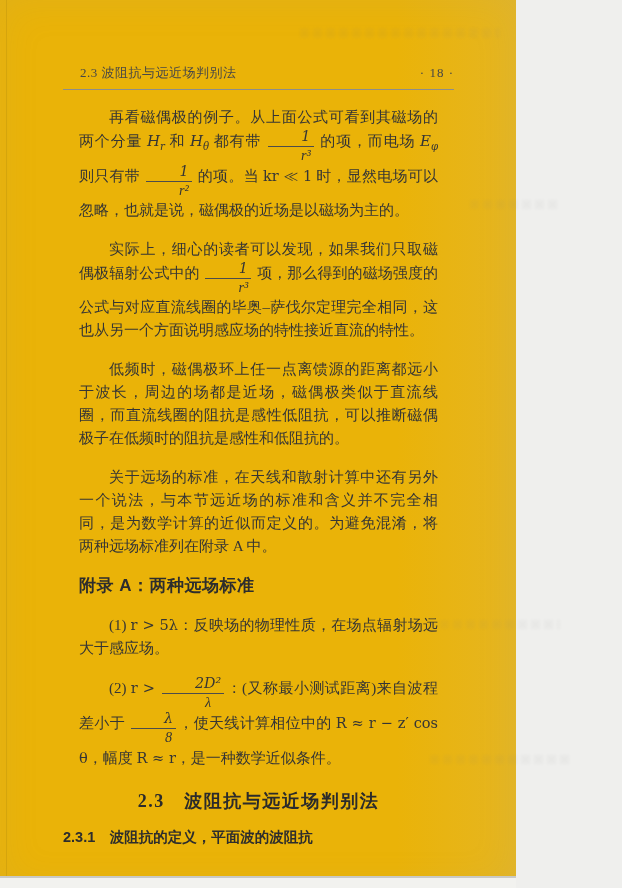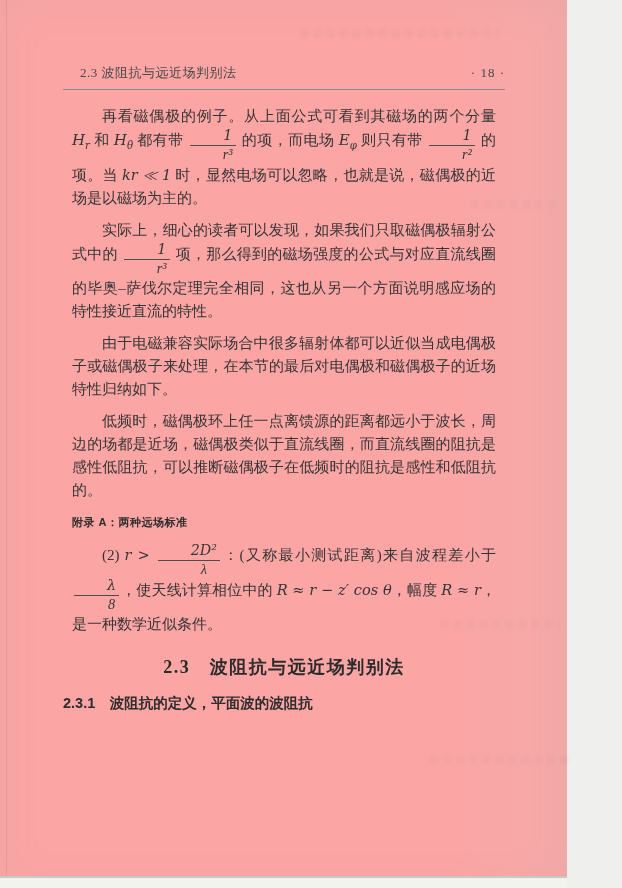--- a/index.html
+++ b/index.html
@@ -2,22 +2,22 @@
 <html lang="zh"><head>
 <meta charset="utf-8">
 <style>
   html,body{margin:0;padding:0;}
   body{
     width:622px;height:888px;overflow:hidden;
     font-family:"Liberation Serif","DejaVu Serif",serif;
     background:#efefed;
   }
   .page{
-    position:relative;width:567px;height:888px;
-    background:#fca5a5;
+    position:relative;width:516px;height:888px;
+    background:#eab308;
     box-shadow:inset 0 0 40px rgba(160,155,145,0.12);
   }
   
   .edge-left{position:absolute;left:6px;top:0;bottom:10px;width:1px;background:rgba(0,0,0,0.07);}
   .edge-bottom{position:absolute;left:0;right:0;top:876px;height:2px;background:#c9c9c4;}
   .edge-bottom-below{position:absolute;left:0;right:0;top:878px;bottom:0;background:#f2f2ef;}
   .shade-right{position:absolute;top:0;right:0;bottom:0;width:120px;
     background:linear-gradient(to right, rgba(200,196,188,0) 0%, rgba(200,196,188,0.14) 100%);}
   .ghost{position:absolute;opacity:0.05;filter:blur(1.6px);pointer-events:none;
     background:repeating-linear-gradient(90deg,#777 0 9px,transparent 9px 13px);}
@@ -34,39 +34,39 @@
   }
   .header .left{padding-left:17px;letter-spacing:0.5px;}
   .header .right{letter-spacing:1px;}
   .rule{height:1px;background:#8d8d8b;margin-top:7px;}
 
   .body-text{
     margin-top:15px;
     font-size:15px;line-height:23px;color:#353535;
     text-align:justify;
   }
-  .body-text p{margin:9px;text-indent:2em;}
+  .body-text p{margin:16px;text-indent:2em;}
   p.item{margin-top:3px;}
   .appendix-heading{
     margin:10px 0 4px;text-indent:0 !important;
     font-family:"Liberation Sans","DejaVu Sans",sans-serif;
-    font-weight:700;font-size:11px;color:#2d2d2d;letter-spacing:0.5px;
+    font-weight:700;font-size:17px;color:#2d2d2d;letter-spacing:0.5px;
   }
   h2.section{
     margin:20px 0 13px;text-align:center;
     font-size:18px;font-weight:600;color:#2b2b2b;letter-spacing:1.5px;
   }
   h3.subsection{
     margin:12px 0 11px;
     font-family:"Liberation Sans","DejaVu Sans",sans-serif;
     font-weight:700;font-size:14.5px;color:#2d2d2d;
   }
 
   
-  .math{font-family:"DejaVu Serif",serif;font-style:italic;font-size:0.97em;}
+  .math{font-family:"DejaVu Serif",serif;font-size:0.97em;}
   i.var{font-family:"DejaVu Serif",serif;font-style:italic;}
   sub{font-size:0.68em;font-family:"DejaVu Serif",serif;font-style:italic;}
   .frac{
     display:inline-block;vertical-align:-0.95em;text-align:center;
     font-family:"DejaVu Serif",serif;font-style:italic;
     font-size:0.95em;line-height:1.12;margin:0 2px;
   }
   .frac .num{display:block;border-bottom:1px solid #4c4c4c;padding:0 3px 1px;}
   .frac .den{display:block;padding:1px 3px 0;font-family:Liberation Serif, serif;}
 </style>
@@ -83,23 +83,24 @@
   <div class="content">
     <div class="header">
       <span class="left">2.3   波阻抗与远近场判别法</span>
       <span class="right">· 18 ·</span>
     </div>
     <div class="rule"></div>
 
     <main class="body-text">
         <p class="para">再看磁偶极的例子。从上面公式可看到其磁场的两个分量 <i class="var">H</i><sub>r</sub> 和 <i class="var">H</i><sub>θ</sub> 都有带 <span class="frac"><span class="num">1</span><span class="den">r³</span></span> 的项，而电场 <i class="var">E</i><sub>φ</sub> 则只有带 <span class="frac"><span class="num">1</span><span class="den">r²</span></span> 的项。当 <span class="math">kr ≪ 1</span> 时，显然电场可以忽略，也就是说，磁偶极的近场是以磁场为主的。</p>
         <p class="para">实际上，细心的读者可以发现，如果我们只取磁偶极辐射公式中的 <span class="frac"><span class="num">1</span><span class="den">r³</span></span> 项，那么得到的磁场强度的公式与对应直流线圈的毕奥–萨伐尔定理完全相同，这也从另一个方面说明感应场的特性接近直流的特性。</p>
-        <p class="para">由于电磁兼容实际场合中很多辐射体都可以近似当成电偶极子或磁偶极子来处理，在本节的最后对电偶极和磁偶极子的近场特性归纳如下。</p>
         <p class="para">低频时，磁偶极环上任一点离馈源的距离都远小于波长，周边的场都是近场，磁偶极类似于直流线圈，而直流线圈的阻抗是感性低阻抗，可以推断磁偶极子在低频时的阻抗是感性和低阻抗的。</p>
+        <p class="para">关于远场的标准，在天线和散射计算中还有另外一个说法，与本节远近场的标准和含义并不完全相同，是为数学计算的近似而定义的。为避免混淆，将两种远场标准列在附录 A 中。</p>
         <p class="appendix-heading para">附录 A：两种远场标准</p>
+        <p class="para item">(1) <span class="math">r &gt; 5λ</span>：反映场的物理性质，在场点辐射场远大于感应场。</p>
         <p class="para item">(2) <span class="math">r &gt; </span><span class="frac"><span class="num">2D²</span><span class="den">λ</span></span>：(又称最小测试距离)来自波程差小于 <span class="frac"><span class="num">λ</span><span class="den">8</span></span>，使天线计算相位中的 <span class="math">R ≈ r − z′ cos θ</span>，幅度 <span class="math">R ≈ r</span>，是一种数学近似条件。</p>
         <h2 class="section">2.3　波阻抗与远近场判别法</h2>
         <h3 class="subsection">2.3.1　波阻抗的定义，平面波的波阻抗</h3>
       </main>
   </div>
 
   <div class="edge-left"></div>
   <div class="edge-bottom"></div>
   <div class="edge-bottom-below"></div>
 </div>

